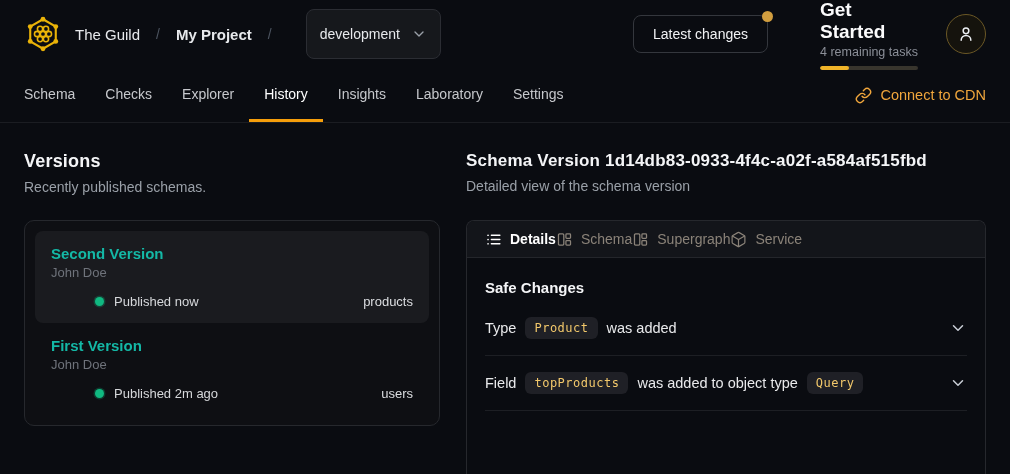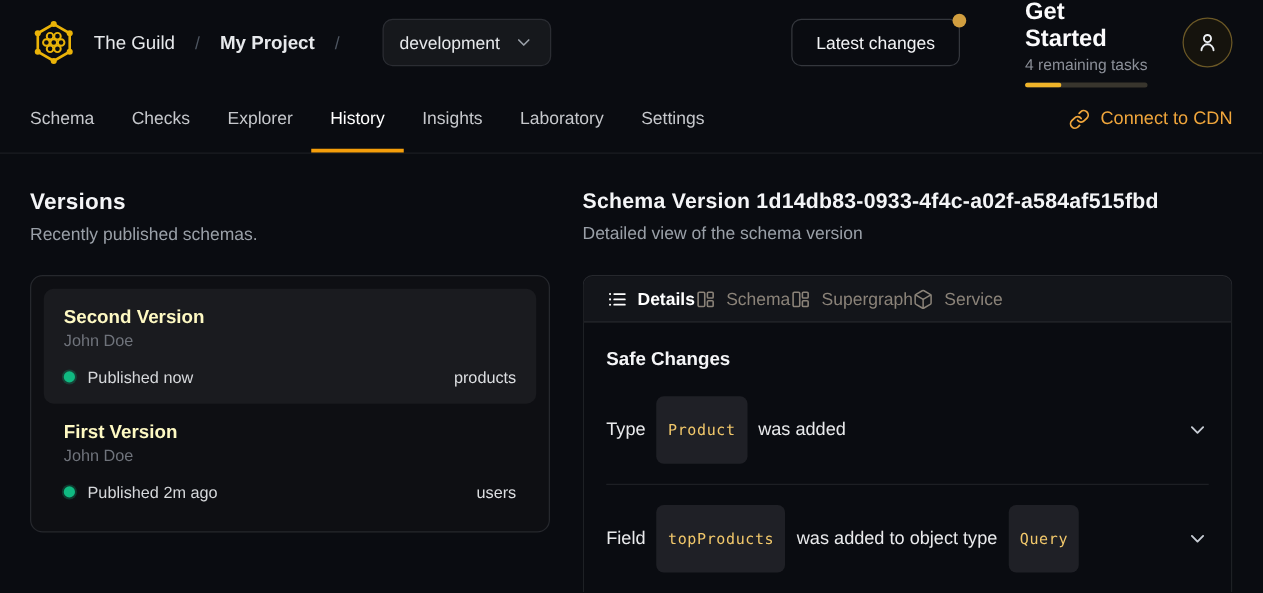--- a/index.html
+++ b/index.html
@@ -7,21 +7,21 @@
   body { font-family:"Liberation Sans", sans-serif; color:#e7e9ec; }
   .page { width:1010px; height:474px; background:#0a0c11; overflow:hidden; display:flex; flex-direction:column; }
 
   
   header { height:68px; flex-shrink:0; display:flex; align-items:center; justify-content:space-between; padding:0 24px; }
   .header-left { display:flex; align-items:center; }
   .logo { width:38px; height:38px; display:flex; align-items:center; justify-content:center; cursor:pointer; }
   .brand { font-size:15px; font-weight:400; margin-left:13px; cursor:pointer; }
   .crumb-sep { color:#4d5560; margin:0 16px; font-size:14px; }
   .project { font-size:15px; font-weight:600; cursor:pointer; }
-  .env-select { display:flex; align-items:center; gap:11px; background:#16181c; border:1px solid #2b2d33; border-radius:8px; height:38px; padding:0 13px; color:#e7e9ec; font-size:14px; cursor:pointer; margin-left:18px; font-family:inherit; }
+  .env-select { display:flex; align-items:center; gap:11px; background:#16181c; border:1px solid #2b2d33; border-radius:8px; height:50px; padding:0 13px; color:#e7e9ec; font-size:14px; cursor:pointer; margin-left:18px; font-family:inherit; }
   .env-select .chev { color:#9aa0a8; display:flex; }
 
   .header-right { display:flex; align-items:center; }
   .latest-btn { position:relative; height:38px; padding:0 19px; background:transparent; border:1px solid #34373d; border-radius:8px; color:#f2f3f5; font-size:14px; cursor:pointer; font-family:inherit; }
   .latest-dot { position:absolute; top:-5px; right:-6px; width:11px; height:11px; border-radius:50%; background:#d19e3f; }
   .get-started { margin-left:52px; width:98px; cursor:pointer; }
   .gs-title { font-size:19px; font-weight:600; color:#fbfbfc; }
   .gs-sub { font-size:12.5px; color:#8b8f98; margin-top:2px; }
   .gs-bar { margin-top:7px; height:4px; width:98px; border-radius:2px; background:#38352d; overflow:hidden; }
   .gs-fill { height:100%; background:#f0b429; border-radius:2px; }
@@ -39,38 +39,38 @@
   .left-col { width:416px; flex-shrink:0; }
   .right-col { flex:1; min-width:0; display:flex; flex-direction:column; }
   .section-title { font-size:18px; font-weight:700; margin-top:28px; letter-spacing:.2px; color:#f4f5f7; }
   .right-col .section-title { font-size:17px; font-weight:600; }
   .section-sub { font-size:14px; color:#9aa0a8; margin-top:7px; }
 
   
   .versions-card { margin-top:25px; background:#0e0f13; border:1px solid #26282d; border-radius:10px; padding:10px; }
   .version-item { padding:14px 16px; border-radius:8px; cursor:pointer; }
   .version-item.selected { background:#1a1b1f; }
-  .v-title { font-size:15px; font-weight:600; color:#fef9c3; }
+  .v-title { font-size:15px; font-weight:600; color:#14b8a6; }
   .v-author { font-size:13px; color:#6f737b; margin-top:3px; }
-  .v-row { display:flex; align-items:center; margin-top:14px; }
+  .v-row { display:flex; align-items:center; margin-top:14px;margin-left:44px; }
   .v-dot { width:9px; height:9px; border-radius:50%; background:#10b981; margin-right:10px; box-shadow:0 0 0 1.5px rgba(16,185,129,.25); }
   .v-status { font-size:13px; color:#d6d8db; }
   .v-service { margin-left:auto; font-size:13px; font-weight:400; color:#dcdee1; }
 
   
   .detail-panel { margin-top:26px; flex:1; border:1px solid #26282d; border-radius:8px 8px 0 0; border-bottom:none; display:flex; flex-direction:column; overflow:hidden; }
   .panel-tabs { height:37px; flex-shrink:0; display:flex; align-items:center; background:#13151a; border-bottom:1px solid #24262b; padding:0 18px; }
   .panel-tab { display:flex; align-items:center; gap:8px; font-size:14px; color:#8b8379; cursor:pointer; }
   .panel-tab.active { color:#ffffff; font-weight:600; }
   .panel-tab svg { width:17px; height:17px; }
   .panel-body { padding:0 18px; }
   .safe-title { font-size:15px; font-weight:700; margin:21px 0 5px; color:#f4f5f7; }
   .change-row { display:flex; align-items:center; justify-content:space-between; padding:16px 0; border-bottom:1px solid #1d1f24; cursor:pointer; }
   .row-text { display:flex; align-items:center; gap:9px; font-size:14.5px; color:#e9eaec; flex-wrap:wrap; }
-  .code-badge { font-family:"DejaVu Sans Mono", monospace; font-size:12px; color:#f2c86b; background:#1f2026; border-radius:6px; padding:20px 9px; letter-spacing:.5px; }
+  .code-badge { font-family:"DejaVu Sans Mono", monospace; font-size:12px; color:#f2c86b; background:#1f2026; border-radius:6px; padding:4px 9px; letter-spacing:.5px; }
   .chevron { color:#c9ced6; flex-shrink:0; }
 
   .sprite { position:absolute; width:0; height:0; overflow:hidden; }
 </style>
 </head>
 <body>
 
 <svg class="sprite" xmlns="http://www.w3.org/2000/svg">
   <symbol id="icon-logo" viewBox="0 0 36 36">
     <g stroke="#eab308" fill="none" stroke-width="2">

